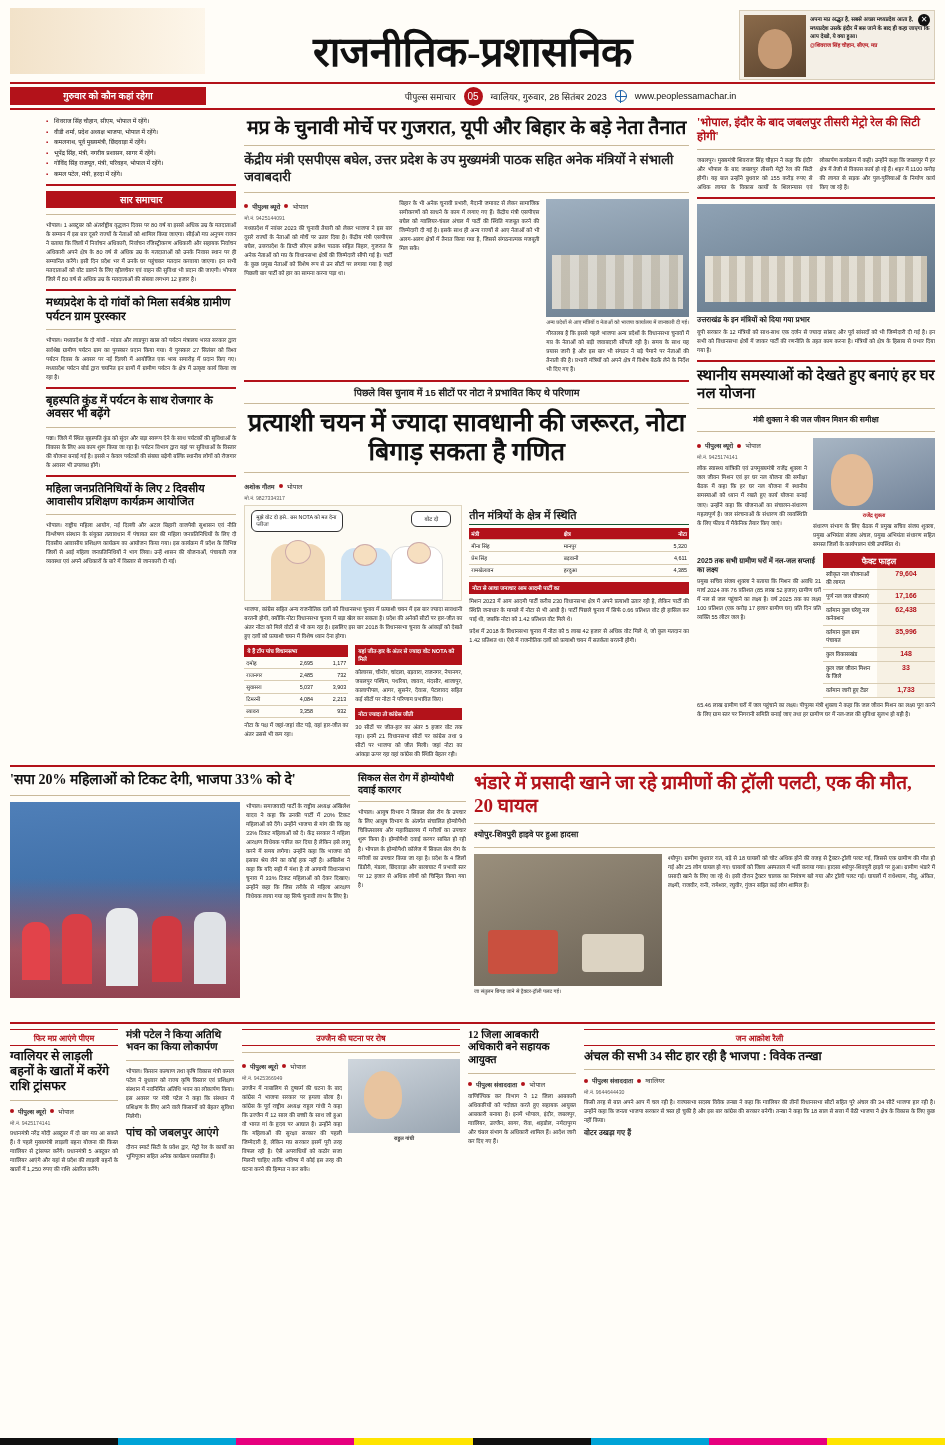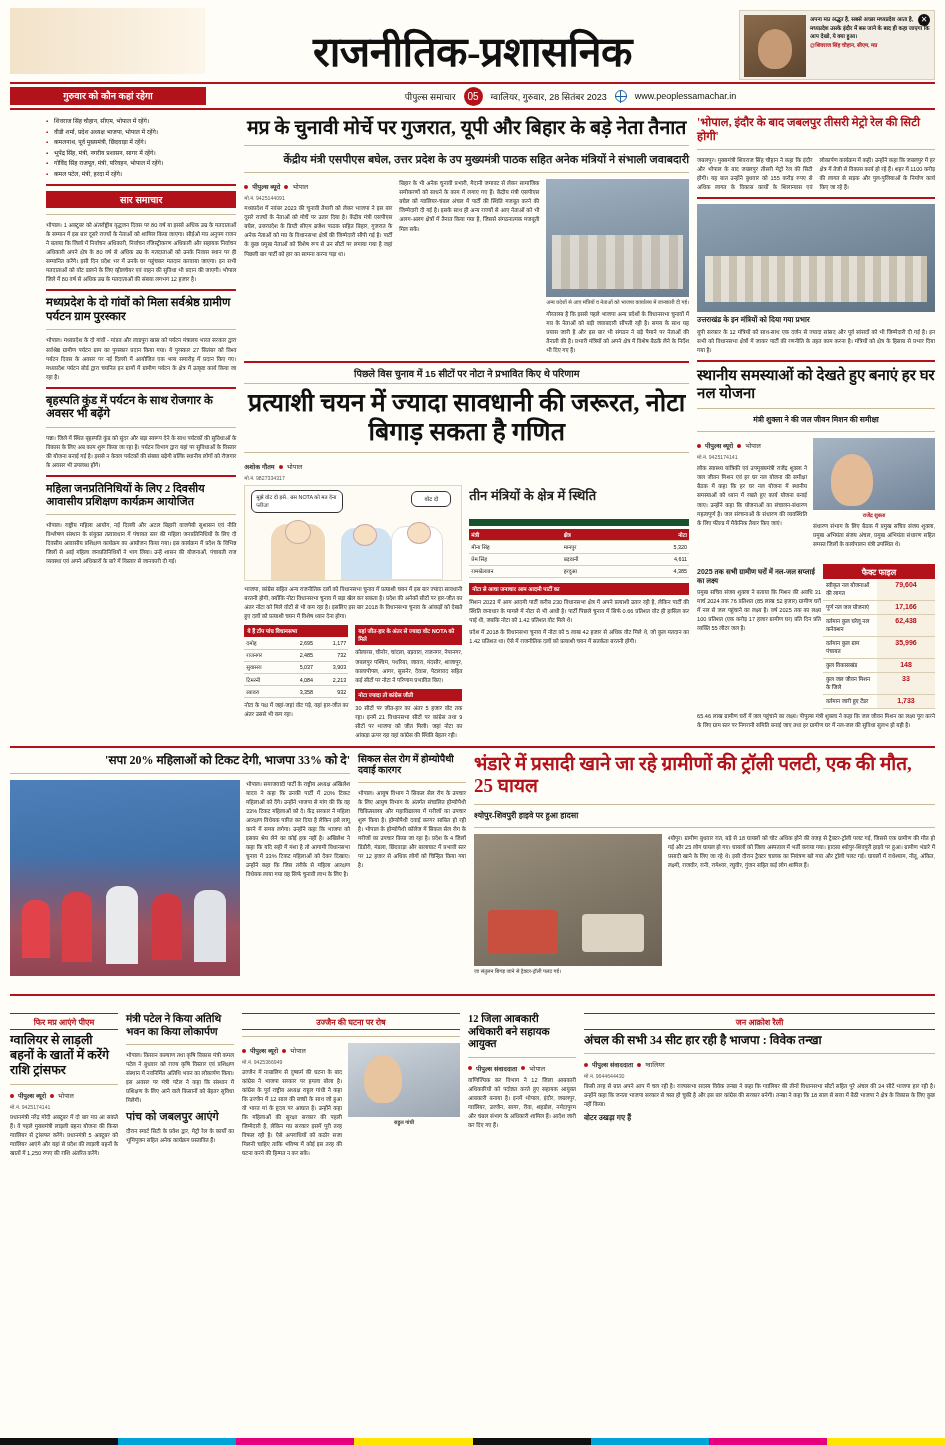--- a/index.html
+++ b/index.html
@@ -153,21 +153,21 @@
       <div>
         <div class="headline" style="font-size:11px">महिला जनप्रतिनिधियों के लिए 2 दिवसीय आवासीय प्रशिक्षण कार्यक्रम आयोजित</div>
         <div class="rule"></div>
         <div class="body-txt">भोपाल। राष्ट्रीय महिला आयोग, नई दिल्ली और अटल बिहारी वाजपेयी सुशासन एवं नीति विश्लेषण संस्थान के संयुक्त तत्वावधान में पंचायत स्तर की महिला जनप्रतिनिधियों के लिए दो दिवसीय आवासीय प्रशिक्षण कार्यक्रम का आयोजन किया गया। इस कार्यक्रम में प्रदेश के विभिन्न जिलों से आई महिला जनप्रतिनिधियों ने भाग लिया। उन्हें शासन की योजनाओं, पंचायती राज व्यवस्था एवं अपने अधिकारों के बारे में विस्तार से जानकारी दी गई।</div>
       </div>
     </div>
 
     <div class="col-mid">
       <div class="headline" style="font-size:19.5px;text-align:center">मप्र के चुनावी मोर्चे पर गुजरात, यूपी और बिहार के बड़े नेता तैनात</div>
       <div class="rule"></div>
-      <div class="sub" style="text-align:right;font-size:11px">केंद्रीय मंत्री एसपीएस बघेल, उत्तर प्रदेश के उप मुख्यमंत्री पाठक सहित अनेक मंत्रियों ने संभाली जवाबदारी</div>
+      <div class="sub" style="text-align:left;font-size:13px">केंद्रीय मंत्री एसपीएस बघेल, उत्तर प्रदेश के उप मुख्यमंत्री पाठक सहित अनेक मंत्रियों ने संभाली जवाबदारी</div>
       <div class="rule"></div>
 
       <div style="display:flex;gap:7px;margin-top:3px;">
         <div style="width:148px;">
           <div class="byline">
             <span class="dot"></span>
             <b>पीपुल्स ब्यूरो</b>
             <span class="dot"></span>
             <span>भोपाल</span>
           </div>
@@ -256,21 +256,21 @@
             <div style="flex:1">
               <div class="tbl-head" style="padding:2px 3px">यहां जीत-हार के अंतर से ज्यादा वोट NOTA को मिले</div>
               <div class="body-txt" style="margin-top:3px">कोलारस, चीनोर, चांदला, बड़वारा, राजनगर, नेपानगर, जबलपुर पश्चिम, पथरिया, जावरा, मंदसौर, शाजापुर, कालापीपल, आगर, सुसनेर, देवास, पेटलावद सहित कई सीटों पर नोटा ने परिणाम प्रभावित किए।</div>
               <div class="tbl-head" style="padding:2px 3px;margin-top:4px">नोटा ज्यादा तो कांग्रेस जीती</div>
               <div class="body-txt" style="margin-top:3px">30 सीटों पर जीत-हार का अंतर 5 हजार वोट तक रहा। इनमें 21 विधानसभा सीटों पर कांग्रेस तथा 9 सीटों पर भाजपा को जीत मिली। जहां नोटा का आंकड़ा ऊपर रहा वहां कांग्रेस की स्थिति बेहतर रही।</div>
             </div>
           </div>
         </div>
 
         <div style="flex:1">
-          <div class="sub" style="font-size:13px;border-bottom:7px solid #14532d;padding-bottom:14px">तीन मंत्रियों के क्षेत्र में स्थिति</div>
+          <div class="sub" style="font-size:11px;border-bottom:1px solid #14532d;padding-bottom:2px">तीन मंत्रियों के क्षेत्र में स्थिति</div>
           <table class="tbl">
             <tbody>
                 <tr class="tbl-head">
                   <td>मंत्री</td>
                   <td>क्षेत्र</td>
                   <td class="r">नोटा</td>
                 </tr>
             <tr>
                   <td>मीना सिंह</td>
                   <td>मानपुर</td>
@@ -327,21 +327,21 @@
         </div>
         <div style="flex:1">
           <div class="photo" style="height:72px;background:linear-gradient(160deg,#a8b6c4,#73849a)">
             <div style="position:absolute;left:18px;top:16px;width:42px;height:52px;border-radius:50% 50% 42% 42%;background:#e3bb97"></div>
           </div>
           <div class="cap" style="text-align:center;font-weight:bold;color:#b3121a">राजेंद्र शुक्ला</div>
           <div class="body-txt" style="margin-top:2px">संधारण संभाग के लिए बैठक में प्रमुख सचिव संजय शुक्ला, प्रमुख अभियंता संजय अंचल, प्रमुख अभियंता संधारण सहित समस्त जिलों के कार्यपालन यंत्री उपस्थित थे।</div>
         </div>
       </div>
 
-      <div style="display:flex;gap:2px;margin-top:15px">
+      <div style="display:flex;gap:2px;margin-top:4px">
         <div style="flex:1">
           <div class="sub" style="font-size:7px">2025 तक सभी ग्रामीण घरों में नल-जल सप्लाई का लक्ष्य</div>
           <div class="body-txt">प्रमुख सचिव संजय शुक्ला ने बताया कि मिशन की अवधि 31 मार्च 2024 तक 76 प्रतिशत (85 लाख 52 हजार) ग्रामीण घरों में नल से जल पहुंचाने का लक्ष्य है। वर्ष 2025 तक का लक्ष्य 100 प्रतिशत (एक करोड़ 17 हजार ग्रामीण घर) प्रति दिन प्रति व्यक्ति 55 लीटर जल है।</div>
         </div>
         <div style="width:112px">
           <div class="fact-head">फैक्ट फाइल</div>
           <div>
             <div class="fact-row">
                 <div>स्वीकृत नल योजनाओं की लागत</div>
                 <div>79,604</div>
@@ -372,21 +372,21 @@
               </div>
           </div>
         </div>
       </div>
       <div class="body-txt" style="margin-top:3px">65.46 लाख ग्रामीण घरों में जल पहुंचाने का लक्ष्य। पीपुल्स मंत्री शुक्ला ने कहा कि जल जीवन मिशन का लक्ष्य पूरा करने के लिए ग्राम स्तर पर निगरानी समिति बनाई जाए तथा हर ग्रामीण घर में नल-जल की सुविधा सुलभ हो यही है।</div>
     </div>
   </div>
 
   <div style="display:flex;gap:8px;margin-top:6px;border-top:2px solid #b3121a;padding-top:5px">
     <div style="width:340px">
-      <div class="headline" style="font-size:12px;text-align:right">'सपा 20% महिलाओं को टिकट देगी, भाजपा 33% को दे'</div>
+      <div class="headline" style="font-size:14px;text-align:left">'सपा 20% महिलाओं को टिकट देगी, भाजपा 33% को दे'</div>
       <div class="rule"></div>
       <div style="display:flex;gap:6px">
         <div style="width:230px">
           <div class="photo" style="height:196px;background:linear-gradient(175deg,#4f7fb8,#2e5d94)">
             <div style="position:absolute;left:0;bottom:0;width:100%;height:120px;background:linear-gradient(0deg,#b43a3a 0%,#c04d4d 40%,rgba(0,0,0,0) 100%);opacity:.75"></div>
             <div style="position:absolute;left:12px;bottom:18px;width:28px;height:58px;background:#e2434a;border-radius:12px 12px 0 0"></div>
             <div style="position:absolute;left:52px;bottom:14px;width:30px;height:70px;background:#d93f46;border-radius:12px 12px 0 0"></div>
             <div style="position:absolute;left:96px;bottom:12px;width:32px;height:78px;background:#e8eaec;border-radius:12px 12px 0 0"></div>
             <div style="position:absolute;left:142px;bottom:16px;width:30px;height:66px;background:#cf3a42;border-radius:12px 12px 0 0"></div>
             <div style="position:absolute;left:184px;bottom:14px;width:32px;height:72px;background:#dfe2e6;border-radius:12px 12px 0 0"></div>
@@ -398,40 +398,40 @@
       </div>
     </div>
 
     <div style="width:108px">
       <div class="small-head" style="font-size:9.6px">सिकल सेल रोग में होम्योपैथी दवाई कारगर</div>
       <div class="rule"></div>
       <div class="body-txt">भोपाल। आयुष विभाग ने सिकल सेल रोग के उपचार के लिए आयुष विभाग के अंतर्गत संचालित होम्योपैथी चिकित्सालय और महाविद्यालय में मरीजों का उपचार शुरू किया है। होम्योपैथी दवाई करगर साबित हो रही है। भोपाल के होम्योपैथी कॉलेज में सिकल सेल रोग के मरीजों का उपचार किया जा रहा है। प्रदेश के 4 जिलों डिंडौरी, मंडला, छिंदवाड़ा और बालाघाट में प्रभावी स्तर पर 12 हजार से अधिक लोगों को चिन्हित किया गया है।</div>
     </div>
 
     <div style="flex:1">
-      <div class="headline" style="font-size:19px;color:#b3121a;line-height:1.18">भंडारे में प्रसादी खाने जा रहे ग्रामीणों की ट्रॉली पलटी, एक की मौत, 25 घायल</div>
+      <div class="headline" style="font-size:19px;color:#b3121a;line-height:1.18">भंडारे में प्रसादी खाने जा रहे ग्रामीणों की ट्रॉली पलटी, एक की मौत, 20 घायल</div>
       <div class="rule"></div>
       <div class="sub" style="font-size:8px">श्योपुर-शिवपुरी हाइवे पर हुआ हादसा</div>
       <div class="rule"></div>
       <div style="display:flex;gap:6px">
         <div style="width:188px">
           <div class="photo" style="height:132px;background:linear-gradient(160deg,#9a8f7c,#6b6255)">
             <div style="position:absolute;left:14px;bottom:12px;width:70px;height:44px;background:#c9503f;border-radius:4px"></div>
             <div style="position:absolute;right:18px;bottom:14px;width:62px;height:38px;background:#dcd3c2;border-radius:4px"></div>
           </div>
           <div class="cap">जा संतुलन बिगड़ जाने से ट्रैक्टर-ट्रॉली पलट गई।</div>
         </div>
         <div style="flex:1">
           <div class="body-txt">श्योपुर। ग्रामीण बुधवार रात, बड़े से 18 घायलों को चोट अधिक होने की वजह से ट्रैक्टर-ट्रॉली पलट गई, जिससे एक ग्रामीण की मौत हो गई और 25 लोग घायल हो गए। घायलों को जिला अस्पताल में भर्ती कराया गया। हादसा श्योपुर-शिवपुरी हाइवे पर हुआ। ग्रामीण भंडारे में प्रसादी खाने के लिए जा रहे थे। इसी दौरान ट्रैक्टर चालक का नियंत्रण खो गया और ट्रॉली पलट गई। घायलों में राधेश्याम, नीतू, अंकित, लक्ष्मी, राजवीर, रानी, रामेश्वर, रघुवीर, गुंजन सहित कई लोग शामिल हैं।</div>
         </div>
       </div>
     </div>
   </div>
 
-  <div style="display:flex;gap:8px;margin-top:18px;border-top:2px solid #b3121a;padding-top:17px">
+  <div style="display:flex;gap:8px;margin-top:24px;border-top:2px solid #b3121a;padding-top:5px">
     <div style="width:108px">
       <div class="mini-kicker">फिर मप्र आएंगे पीएम</div>
       <div class="small-head">ग्वालियर से लाड़ली बहनों के खातों में करेंगे राशि ट्रांसफर</div>
       <div class="rule"></div>
       <div class="byline">
         <span class="dot"></span>
         <b>पीपुल्स ब्यूरो</b>
         <span class="dot"></span>
         <span>भोपाल</span>
       </div>

